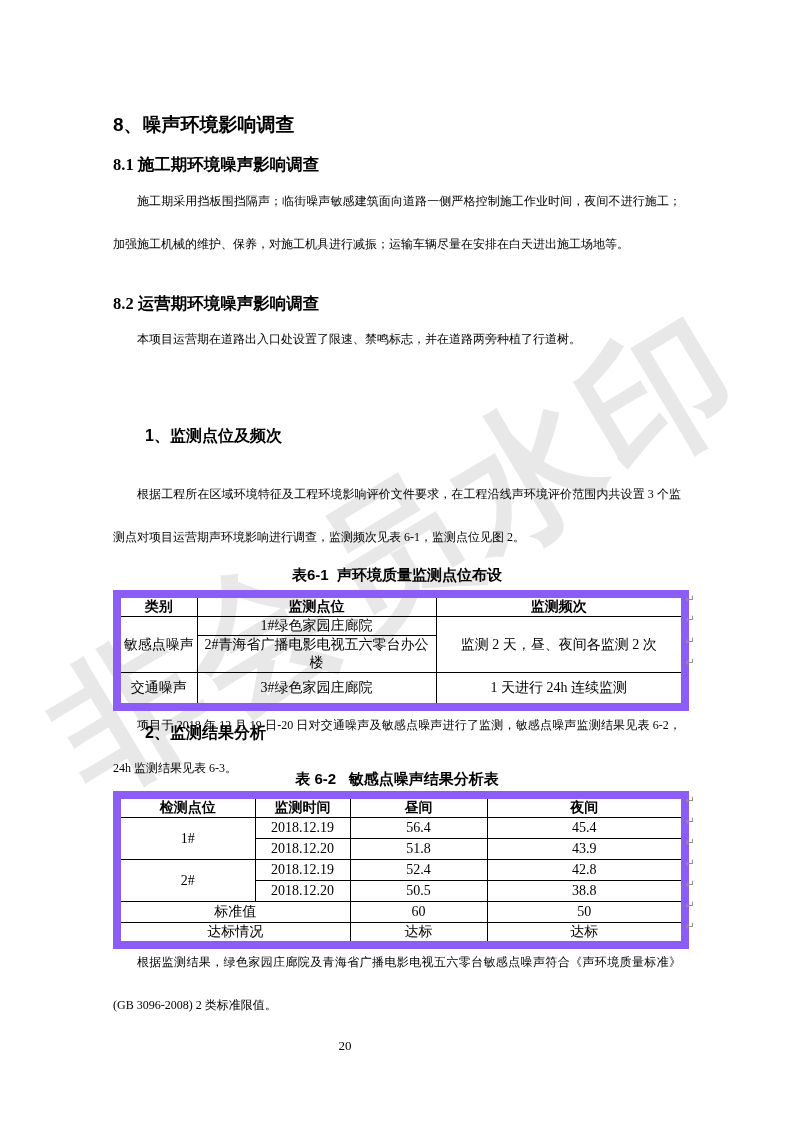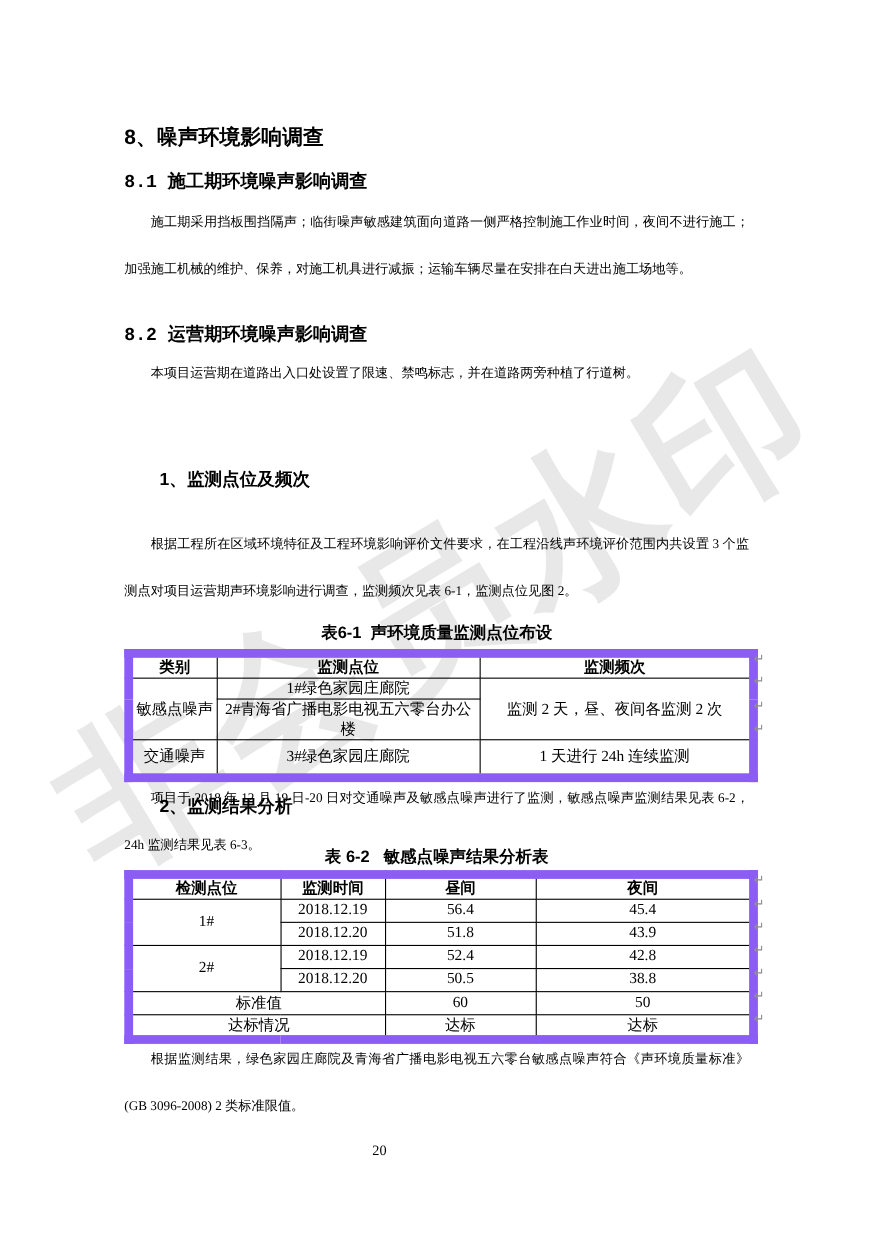--- a/index.html
+++ b/index.html
@@ -10,21 +10,21 @@
   }
   .watermark{
     position:absolute;left:50%;top:555px;
     transform:translate(-50%,-50%) rotate(-31deg);
     font-size:148px;font-weight:bold;letter-spacing:6px;
     color:rgba(0,0,0,0.09);white-space:nowrap;z-index:0;pointer-events:none;
     font-family:"Liberation Sans","DejaVu Sans",sans-serif;
   }
   .blk{position:absolute;left:113px;width:568px;z-index:1;}
   .h1{font-size:19px;font-weight:bold;font-family:"Liberation Sans","DejaVu Sans",sans-serif;}
-  .h2{font-size:16.5px;font-weight:bold;font-family:Liberation Mono, monospace;}
+  .h2{font-size:16.5px;font-weight:bold;font-family:Liberation Serif, serif;}
   .h3{font-size:16px;font-weight:bold;text-indent:2em;font-family:"Liberation Sans","DejaVu Sans",sans-serif;}
   .para{font-size:12px;line-height:43px;text-align:justify;text-indent:2em;}
   .caption{font-size:15px;font-weight:bold;text-align:center;white-space:pre-wrap;
     font-family:"Liberation Sans","DejaVu Sans",sans-serif;}
   .twrap{position:absolute;left:113px;width:568px;z-index:1;}
   table{border-collapse:collapse;width:568px;table-layout:fixed;}
   td,th{border:1.5px solid #000;text-align:center;vertical-align:middle;
     font-size:14px;padding:0 2px;overflow:hidden;}
   th{font-weight:bold;}
   table{border:8px solid #8b5cf6;}

